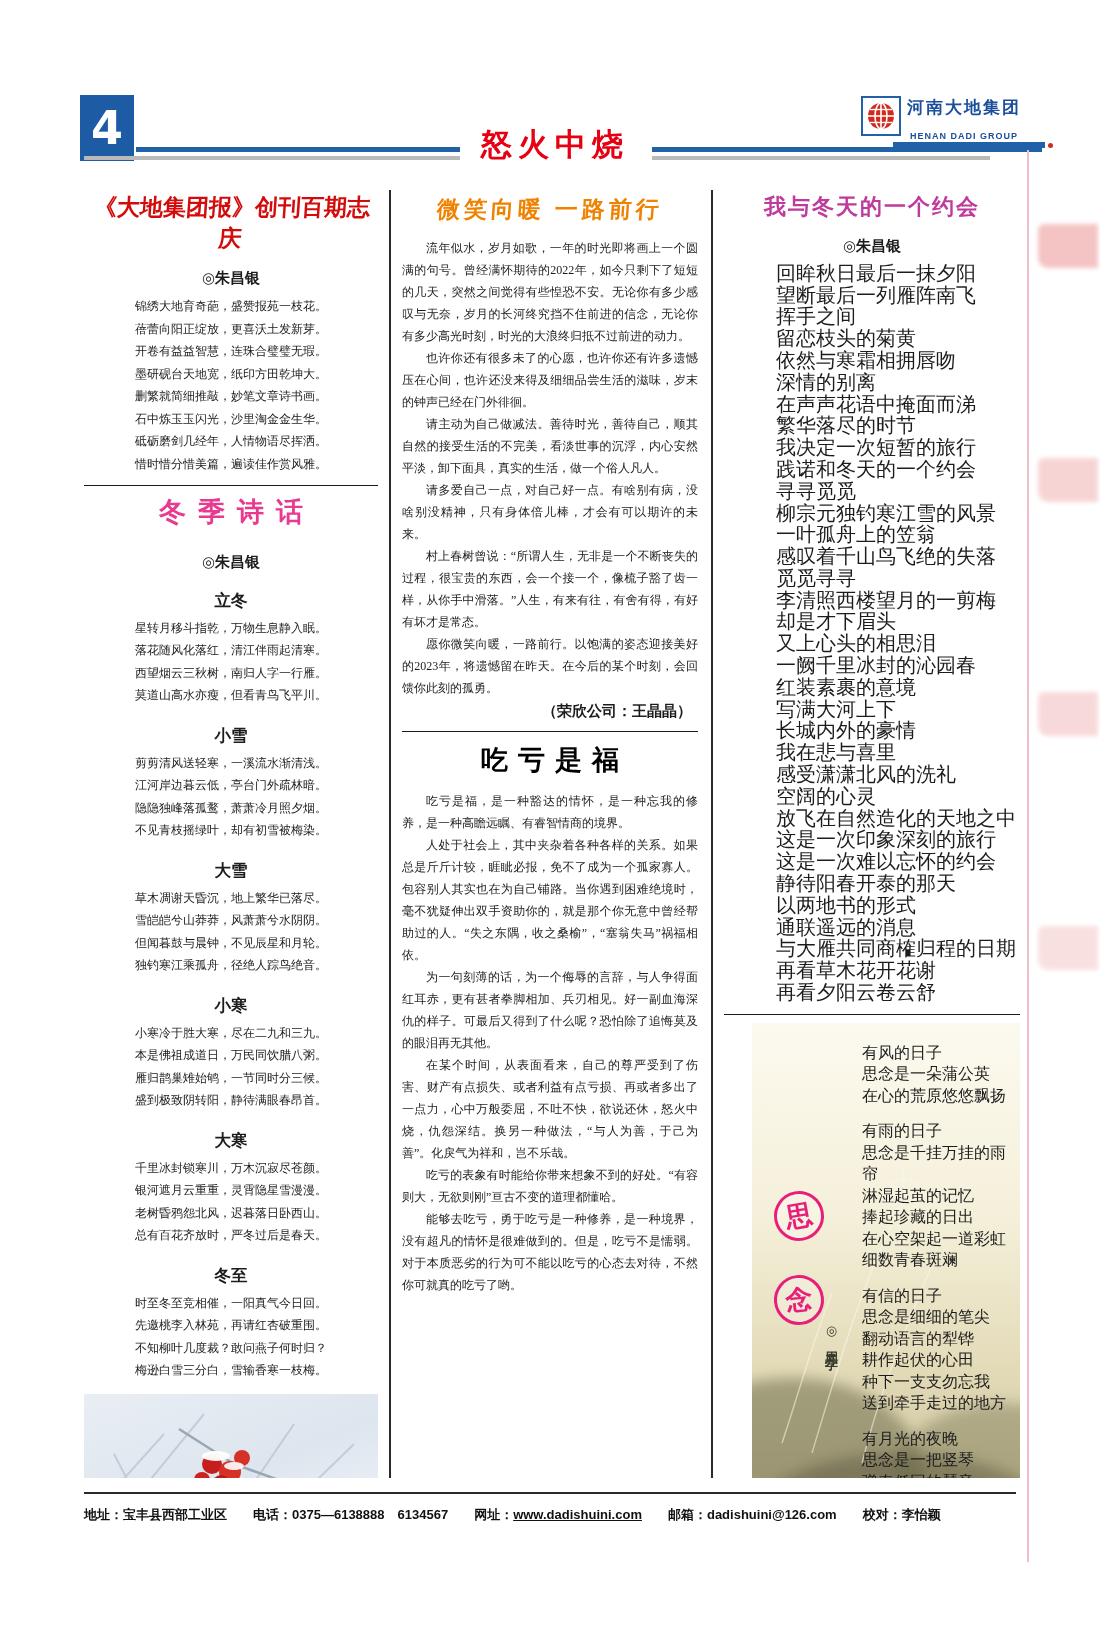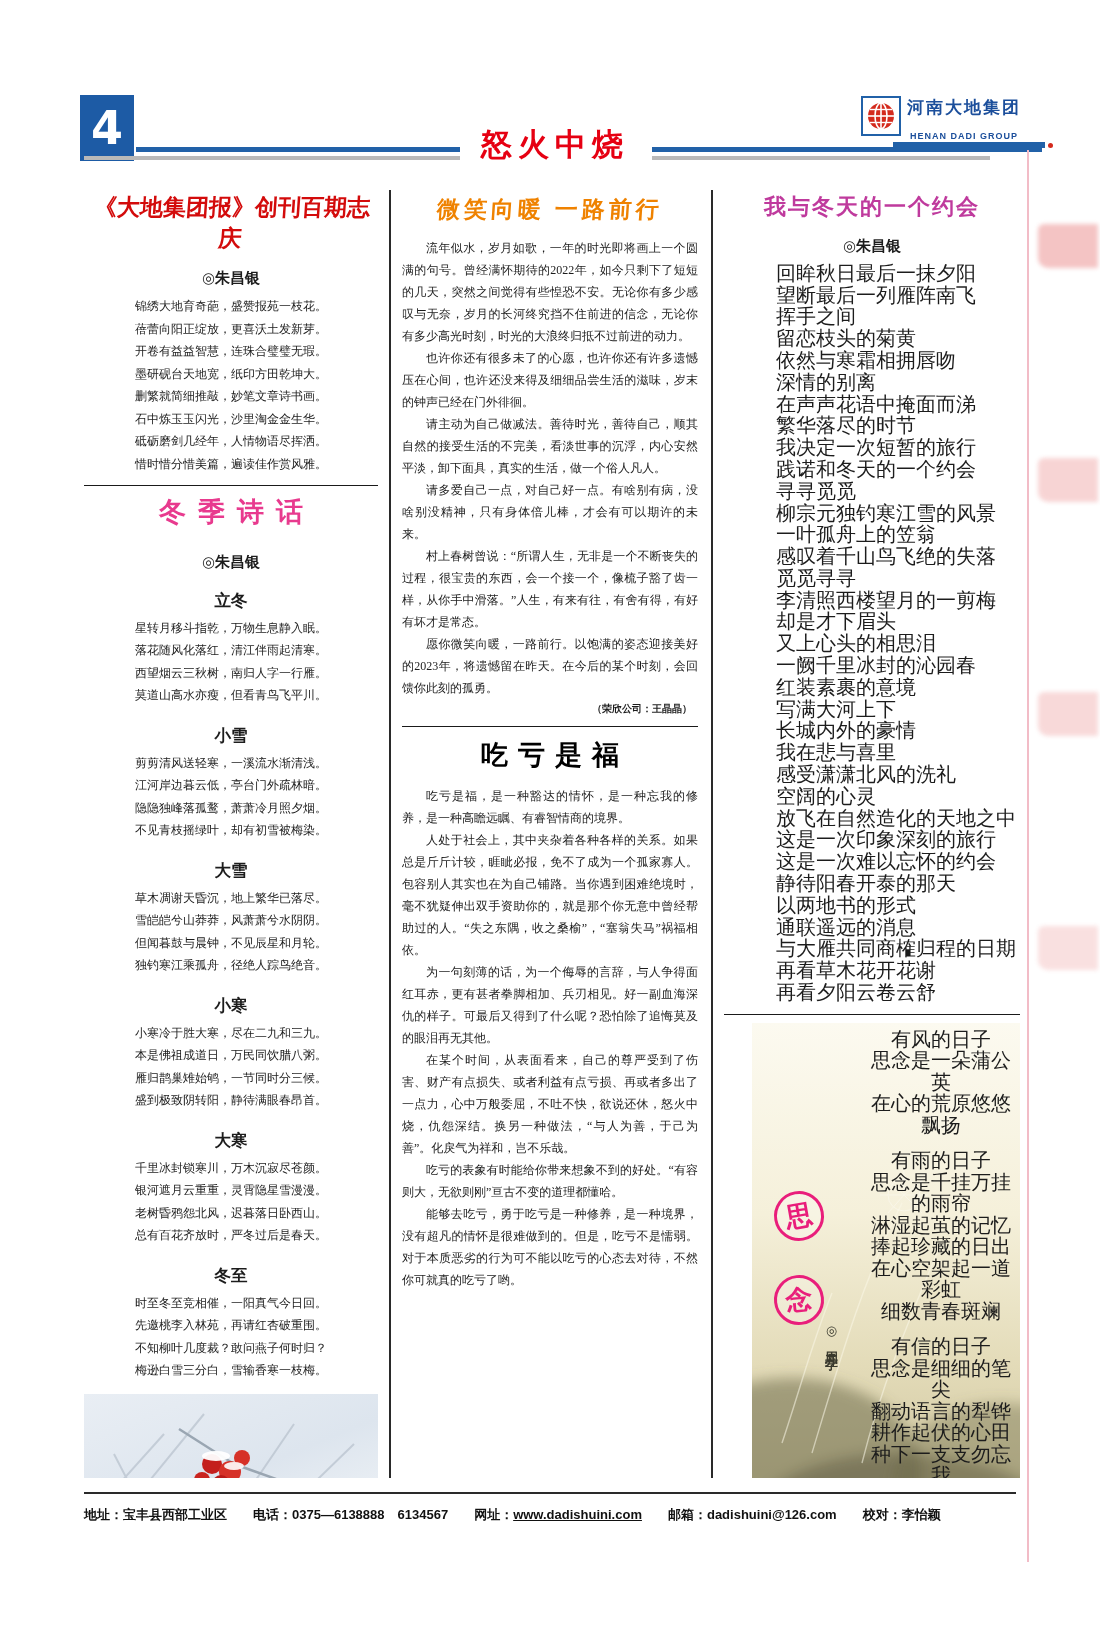--- a/index.html
+++ b/index.html
@@ -41,33 +41,33 @@
   .poem-c{font-size:12px;line-height:22.5px;text-align:center;}
   .poem-c .pline{white-space:nowrap;}
   .a2-title{color:#e83a8e;font:bold 27px "Liberation Sans","DejaVu Sans",sans-serif;
             text-align:center;letter-spacing:12px;text-indent:12px;margin-top:6px;}
   .season-h{font-weight:bold;font-size:16.5px;text-align:center;margin:18px 0 5px;}
   .photo{position:relative;margin-top:12px;height:120px;overflow:hidden;}
 
   .a-title-orange{color:#ef8200;font:bold 23px "Liberation Serif",serif;text-align:center;
                   letter-spacing:4px;margin:4px 0 12px;transform:skewX(-4deg);}
   .body-text p{font-size:12px;line-height:22px;text-align:justify;text-indent:2em;margin:0;}
-  .attr-line{text-align:right;font-weight:bold;font-size:10px;margin:3px 6px 0 0;}
+  .attr-line{text-align:right;font-weight:bold;font-size:15px;margin:3px 6px 0 0;}
   .a-title-green{color:#000000;font:bold 27px "Liberation Sans","DejaVu Sans",sans-serif;
                  text-align:center;letter-spacing:10px;text-indent:10px;margin:10px 0 12px;}
 
   .a-title-magenta{color:#bf3a9d;font:bold 22px "Liberation Sans","DejaVu Sans",sans-serif;
                    text-align:center;letter-spacing:2px;margin-top:2px;}
   .verse{padding-left:52px;font-size:20px;line-height:21.8px;margin-top:4px;}
   .verse .vline{white-space:nowrap;}
 
   .missing-box{position:relative;margin:2px 0 0 28px;height:478px;overflow:hidden;
                background:linear-gradient(180deg,#fcfaf0 0%,#f5f0da 40%,#e3dbb8 72%,#cdc49e 100%);}
   .missing-bg{position:absolute;left:0;top:0;width:100%;height:100%;}
-  .stanzas{position:relative;padding:6px 0 0 110px;font-size:20px;line-height:21.5px;text-align:center;}
+  .stanzas{position:relative;padding:19px 0 0 110px;font-size:16px;line-height:21.5px;}
   .stanza{margin-bottom:14px;}
   .seal{position:absolute;left:22px;width:44px;height:44px;border:3px solid #e91e7b;border-radius:50%;
         color:#e91e7b;font:bold 27px "Liberation Sans",sans-serif;display:flex;align-items:center;
         justify-content:center;background:rgba(255,255,255,.25);}
   .seal-si{top:168px;transform:rotate(-10deg);}
   .seal-nian{top:252px;transform:rotate(-6deg);}
   .v-author{position:absolute;left:70px;top:300px;writing-mode:vertical-rl;font-weight:bold;
             font-size:13px;letter-spacing:3px;color:#3a3a2e;}
 
   

